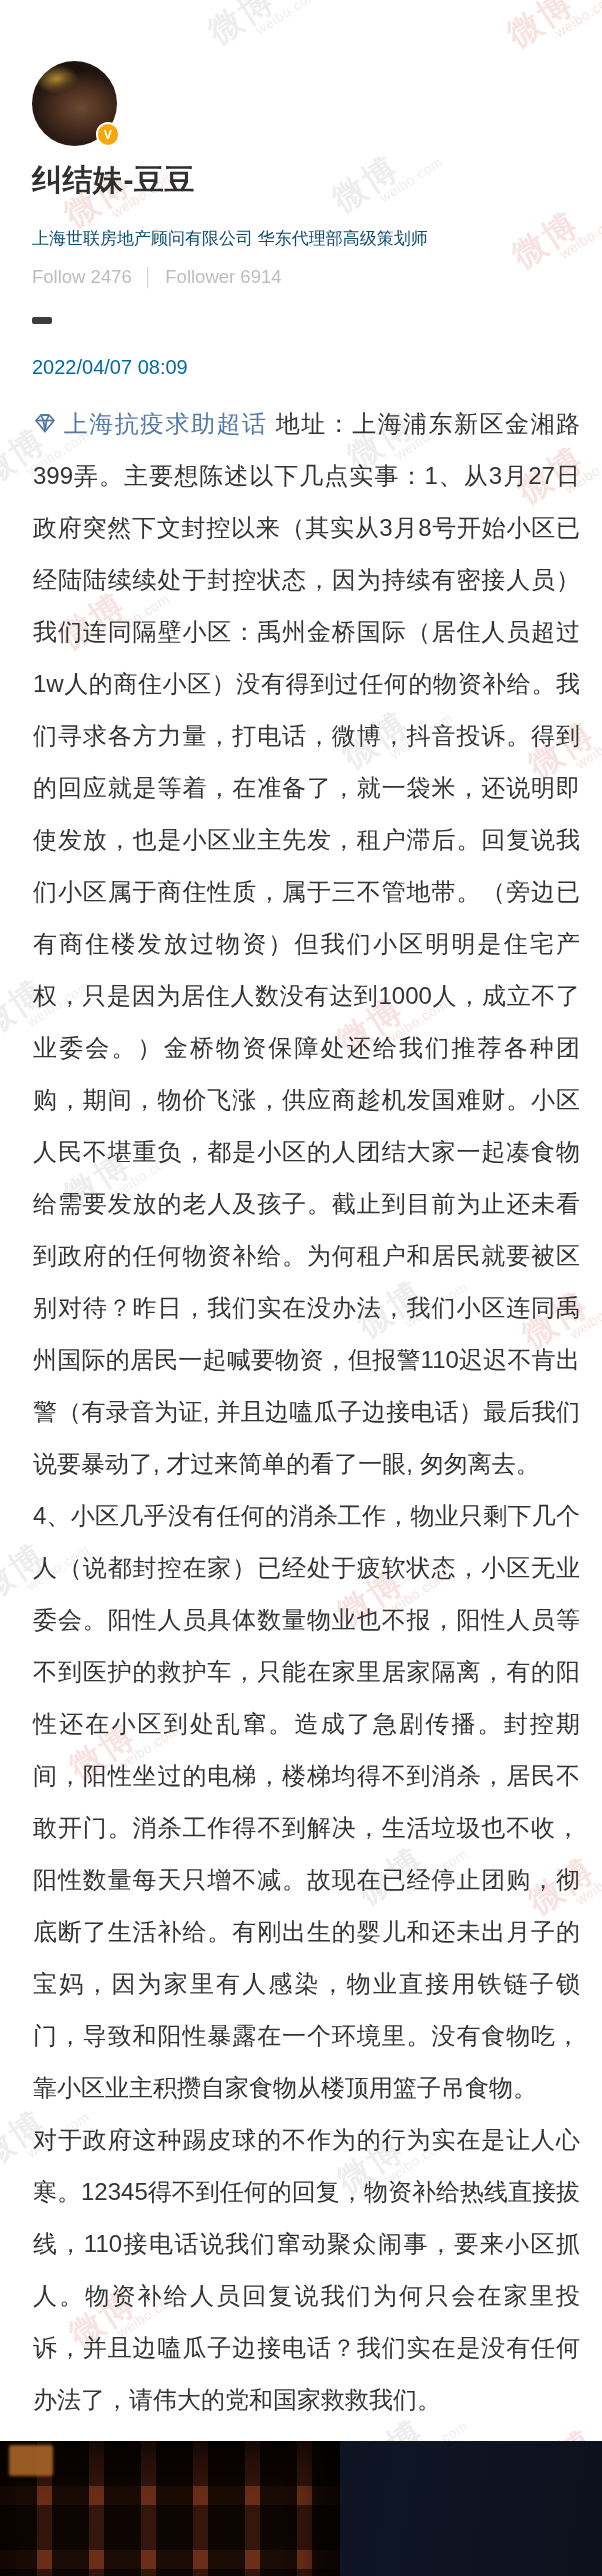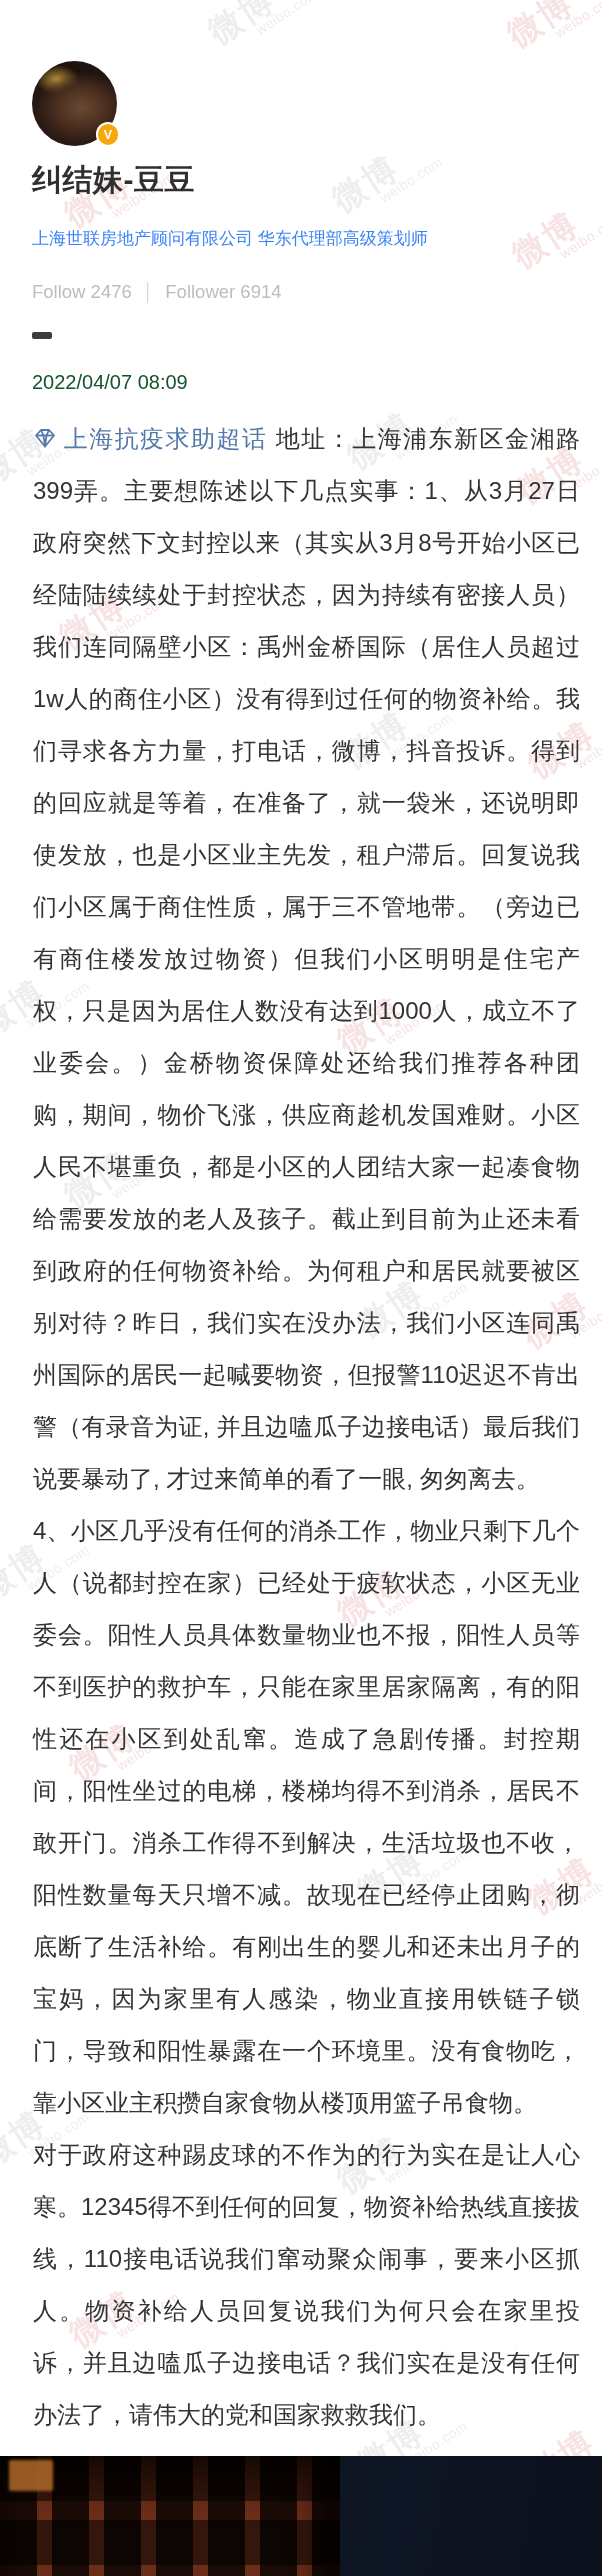--- a/index.html
+++ b/index.html
@@ -20,25 +20,25 @@
   .avatar{width:85px;height:85px;border-radius:50%;overflow:hidden;
     background:
       radial-gradient(46px 36px at 58% 55%, #6b4a33 0%, #4a2e1f 55%, rgba(0,0,0,0) 100%),
       radial-gradient(31px 20.6px at 30% 22%, #b89137 0%, rgba(90,60,20,0) 70%),
       radial-gradient(62px 62px at 50% 18%, #1b120d 0%, #241712 60%, rgba(0,0,0,0) 100%),
       #2a1a13;}
   .v-badge{position:absolute;right:-3.1px;bottom:-1px;width:20.6px;height:20.6px;border-radius:50%;
     background:#f7a70a;border:2.1px solid #fff;color:#fff;font-size:12.4px;font-weight:bold;
     display:flex;align-items:center;justify-content:center;}
   .u-name{margin-top:14px;font-size:30px;font-weight:bold;color:#2f2f2f;letter-spacing:0.5px;}
-  .u-desc{margin-top:26px;font-size:17px;color:#3b82f6;}
-  .u-follow{margin-top:31px;font-size:18.5px;color:#bdbdbd;display:flex;align-items:center;}
+  .u-desc{margin-top:26px;font-size:17px;color:#0c4a6e;}
+  .u-follow{margin-top:16px;font-size:18.5px;color:#bdbdbd;display:flex;align-items:center;}
   .u-follow .divider{color:#d9d9d9;margin:0 11.3px;font-size:17.5px;}
   .dash-bar{margin-top:29px;width:19.6px;height:7.2px;border-radius:2.1px;background:#3c3c3c;}
-  .post-date{margin-top:32px;font-size:20px;color:#14532d;}
+  .post-date{margin-top:32px;font-size:20px;color:#0369a1;}
 
   
   .post-body{position:relative;z-index:10;margin-top:18.5px;padding:0 23px 0 33px;
     font-size:24px;line-height:52px;color:#333;text-align:justify;}
   .post-body p{margin:0;}
   .in-link{color:#5379a9;text-decoration:none;}
   .topic-icon{width:24px;height:24px;vertical-align:-3.6px;margin-right:5.2px;}
   .super-topic{margin-right:8.2px;}
   .video-link-line .cam-icon{width:29px;height:23px;vertical-align:-3.1px;margin-right:3.1px;}
 

